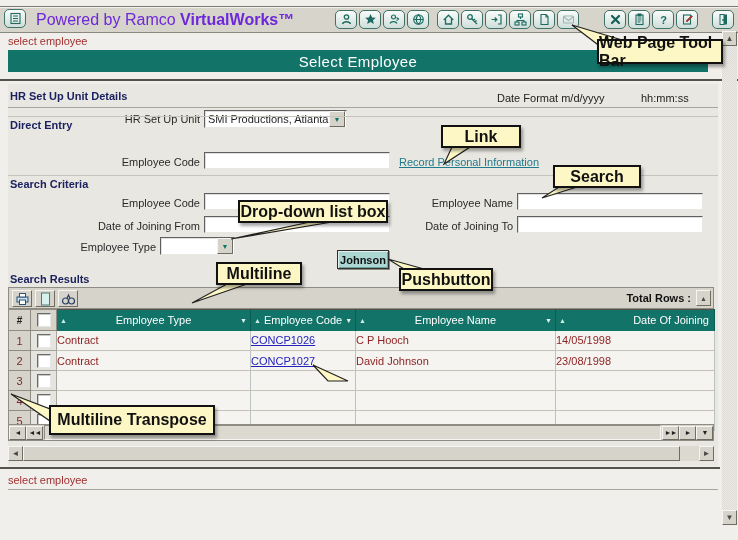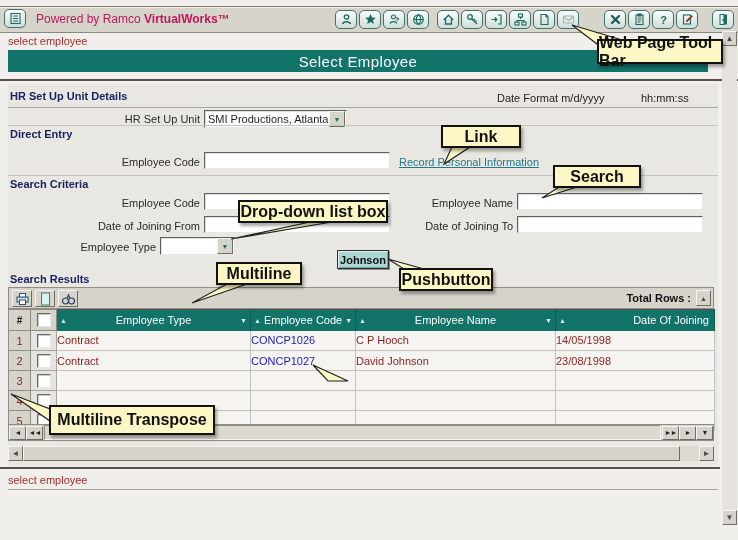--- a/index.html
+++ b/index.html
@@ -5,21 +5,21 @@
   html,body{margin:0;padding:0;background:#fff;}
   #screen{position:relative;width:738px;height:540px;background:#f1efec;overflow:hidden;
           font-family:"Liberation Sans",sans-serif;font-size:11px;color:#1f1f1f;}
   
   .toolbar{position:absolute;left:0;top:6px;width:738px;height:25px;background:#d7d4cb;
            border-top:1px solid #7d7a72;border-bottom:1px solid #8a877f;box-shadow:inset 0 1px 0 #f4f2ee;}
   .tb-btn{position:absolute;top:2px;width:22px;height:19px;border:1px solid #3f7268;border-radius:5px;
           background:linear-gradient(#f9fcfb,#cfdeda);display:flex;align-items:center;justify-content:center;padding:0;cursor:pointer;}
   .tb-group{position:absolute;top:0;height:25px;display:flex;align-items:center;gap:2px;}
   .tb-group .tb-btn{position:static;}
-  .brand{position:absolute;left:36px;top:0;line-height:25px;font-size:12px;color:#be185d;}
+  .brand{position:absolute;left:36px;top:0;line-height:25px;font-size:16px;color:#6d28d9;}
   .brand b{font-weight:bold;}
   .ic svg{display:block;}
   
   .status-red{position:absolute;left:8px;color:#a03030;font-size:11px;}
   .titlebar{position:absolute;left:8px;top:50px;width:700px;height:22px;background:#127368;
             display:flex;align-items:center;justify-content:center;}
   .titlebar span{color:#fff;font-size:15px;letter-spacing:.4px;}
   .hr2{position:absolute;height:2px;background:#55524b;}
   .hr1{position:absolute;height:1px;background:#aaa69e;}
   .content-bg{position:absolute;left:8px;top:84px;width:710px;height:382px;background:#e9e7e1;}
@@ -57,21 +57,21 @@
   .th-teal{background:#127368;border-right:1px solid #0c5c52;}
   .th-in{display:flex;align-items:center;padding:0 3px;gap:3px;color:#fff;font-weight:normal;font-size:11px;}
   .sort{font-size:7px;color:#cfe9e3;}
   .coldd{font-size:7px;color:#e4f2ee;cursor:pointer;}
   .th-label{flex:1;text-align:center;font-weight:normal;}
   .th-label.right{text-align:right;padding-right:2px;}
   .th-num,.th-cb{background:#d6d3ca;border:1px solid #8f8c84;font-size:10px;color:#222;text-align:center;}
   .td-num{background:#d6d3ca;border:1px solid #8f8c84;text-align:center;color:#7a2a2a;font-size:10px;cursor:pointer;}
   .td-cb{background:#e6e4de;border:1px solid #a8a59e;text-align:center;}
   td.data{border-right:1px solid #b9c3c1;border-bottom:1px solid #c6c2ba;padding-left:5px;color:#8b1f1f;}
-  .datalink{color:#2323bb;cursor:pointer;}
+  .datalink{color:#2323bb;text-decoration:underline;cursor:pointer;}
   .checkbox{display:inline-block;width:12px;height:12px;background:#fff;border:1px solid;
             border-color:#6b6b6b #e6e6e6 #e6e6e6 #6b6b6b;box-shadow:inset 1px 1px 0 #c9c9c9;vertical-align:middle;cursor:pointer;}
   
   .gridnav{position:absolute;left:8px;top:424px;width:706px;height:17px;background:#d6d3ca;
            border:1px solid #8f8c84;box-sizing:border-box;display:flex;align-items:center;}
   .nav-btn{width:17px;height:14px;background:#d6d3ca;border:1px solid;border-color:#f7f5f1 #6f6c64 #6f6c64 #f7f5f1;
            font-size:7px;letter-spacing:-1px;color:#222;display:flex;align-items:center;justify-content:center;padding:0;cursor:pointer;}
   .gn-track{flex:1;height:13px;margin:0 1px;background:#dcd9d1;border:1px solid;border-color:#8f8c84 #f7f5f1 #f7f5f1 #8f8c84;}
   .pagescroll{position:absolute;left:8px;top:446px;width:706px;height:15px;background:#dcd9d1;display:flex;align-items:stretch;}
   .ps-thumb{width:655px;background:#d6d3ca;border:1px solid;border-color:#f7f5f1 #6f6c64 #6f6c64 #f7f5f1;cursor:grab;}
@@ -251,21 +251,21 @@
     <span class="section-title">HR Set Up Unit Details</span>
   </div>
   <span class="fmt-label" style="left:497px">Date Format m/d/yyyy</span>
   <span class="fmt-label" style="left:641px">hh:mm:ss</span>
   <span class="rlabel" style="left:0;top:113px;width:200px">HR Set Up Unit</span>
   <div class="dropdown" style="left:204px;top:110px;width:143px">
     <span class="dd-text">SMI Productions, Atlanta</span>
     <span class="dd-btn">▼</span>
   </div>
 
-  <div class="section-bar topline" style="top:125px">
+  <div class="section-bar topline" style="top:116px">
     <span class="section-title">Direct Entry</span>
   </div>
   <span class="rlabel" style="left:0;top:156px;width:200px">Employee Code</span>
   <input class="tinput" style="left: 204px; top: 152px; width: 186px;" value="">
   <a class="link-teal" style="left:399px;top:156px">Record Personal Information</a>
 
   <div class="section-bar topline" style="top:175px">
     <span class="section-title">Search Criteria</span>
   </div>
   <span class="rlabel" style="left:0;top:197px;width:200px">Employee Code</span>

